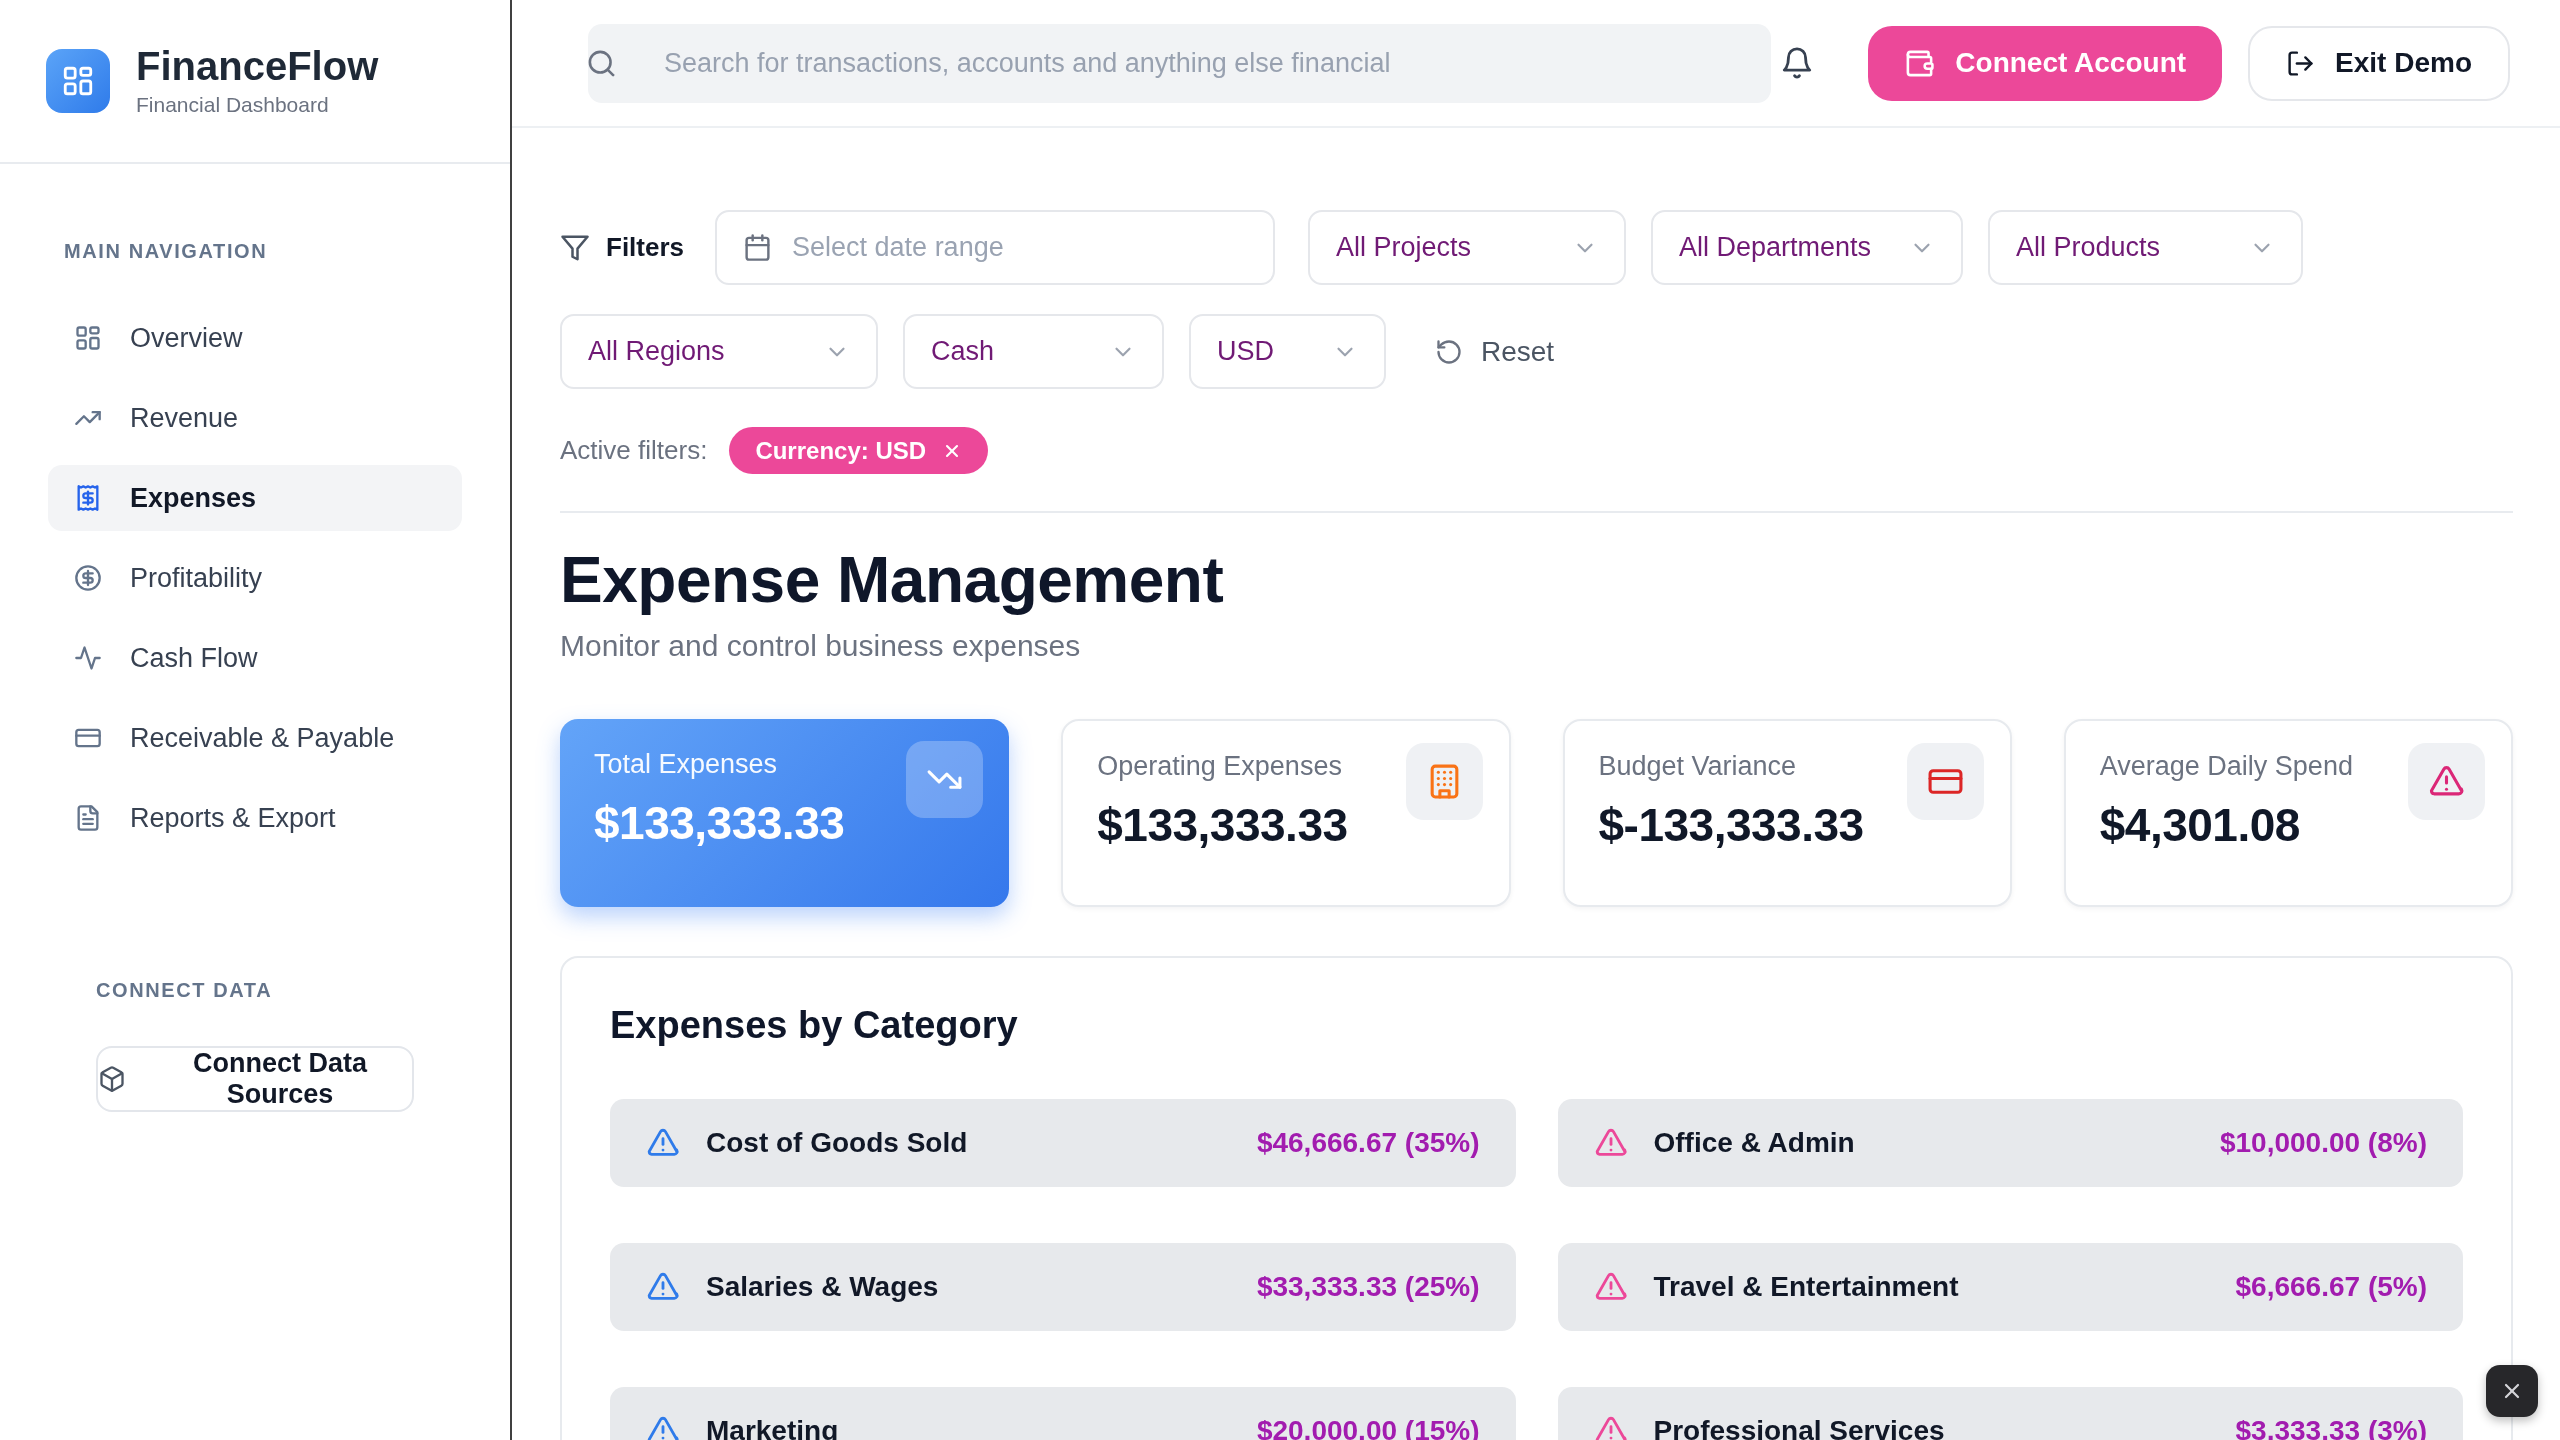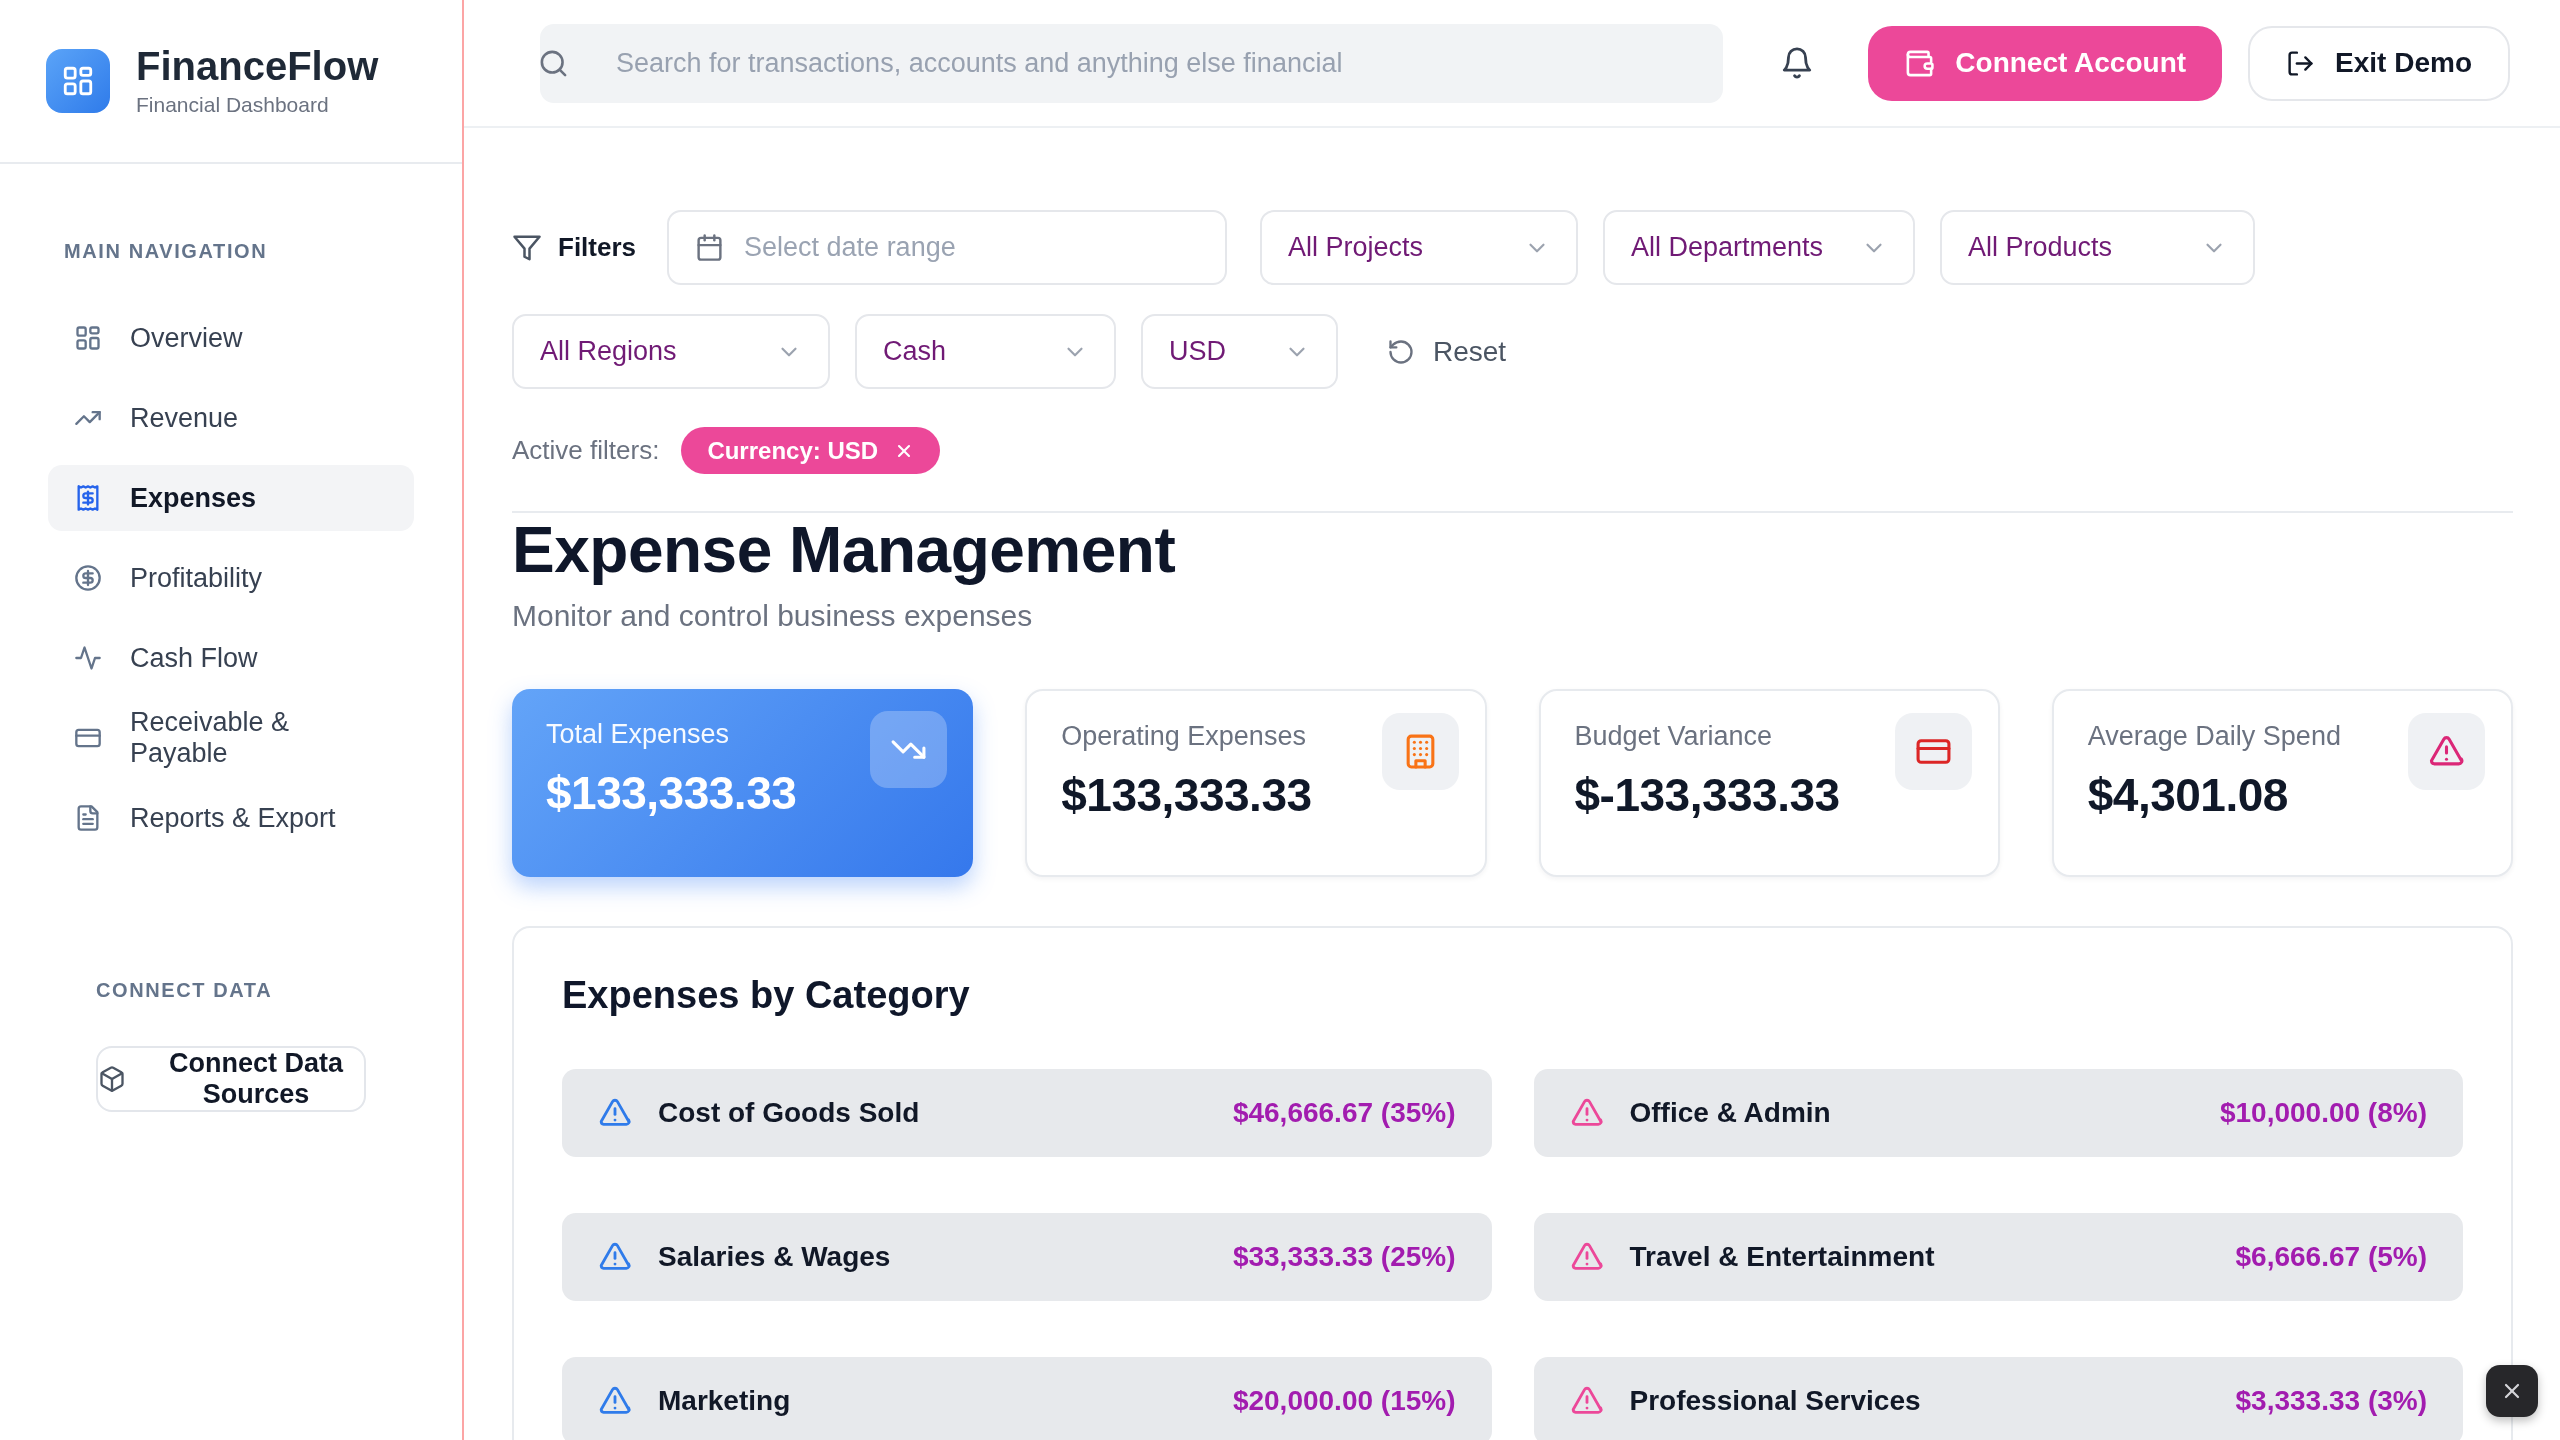--- a/index.html
+++ b/index.html
@@ -6,21 +6,21 @@
   html,body { width:2560px; height:1440px; overflow:hidden; background:#fff;
     font-family:"Liberation Sans", sans-serif; color:#111827;
     -webkit-font-smoothing:antialiased; }
   .app { display:flex; width:2560px; height:1440px; }
 
   
   .ic { width:28px; height:28px; stroke:currentColor; fill:none;
         stroke-width:2; stroke-linecap:round; stroke-linejoin:round; flex:none; }
 
   
-  .sidebar { width:464px; flex:none; background:#fff; border-right:2px solid #fca5a5;
+  .sidebar { width:512px; flex:none; background:#fff; border-right:2px solid #404040;
              display:flex; flex-direction:column; }
   .side-header { height:164px; border-bottom:2px solid #E8EBEF; display:flex;
                  align-items:center; gap:26px; padding:0 46px; }
   .logo-badge { width:64px; height:64px; border-radius:16px; flex:none;
     background:linear-gradient(135deg,#5BA4F8 0%,#2F7BEA 100%);
     display:flex; align-items:center; justify-content:center; color:#fff; }
   .logo-badge .ic { width:34px; height:34px; }
   .logo-title { font-size:40px; font-weight:700; color:#1F2937; line-height:1.05; }
   .logo-sub { font-size:21px; color:#6B7280; margin-top:6px; }
 
@@ -93,21 +93,21 @@
 
   .active-filters { margin-top:38px; display:flex; align-items:center; gap:22px; }
   .active-filters-label { font-size:26px; color:#6B7280; }
   .chip { height:47px; background:#EC4899; border-radius:999px; display:flex;
           align-items:center; gap:16px; padding:0 26px; color:#fff;
           font-size:24px; font-weight:700; cursor:pointer; }
   .chip .ic { width:20px; height:20px; stroke-width:2.5; }
 
   .divider { border-top:2px solid #E8EBEF; margin-top:37px; }
 
-  .page-title { font-size:64px; font-weight:800; color:#0F172A;
+  .page-title { margin-top:30px; font-size:64px; font-weight:800; color:#0F172A;
                 letter-spacing:-0.5px; }
   .page-subtitle { margin-top:12px; font-size:30px; color:#6B7280; }
 
   
   .stats-grid { margin-top:56px; display:grid; grid-template-columns:repeat(4,1fr);
                 gap:52px; }
   .stat-card { position:relative; height:188px; border-radius:18px; background:#fff;
     border:2px solid #E7EAEE; padding:30px 34px;
     box-shadow:0 2px 5px rgba(16,24,40,.05); cursor:pointer; }
   .stat-label { font-size:27px; color:#6B7280; font-weight:500; }

